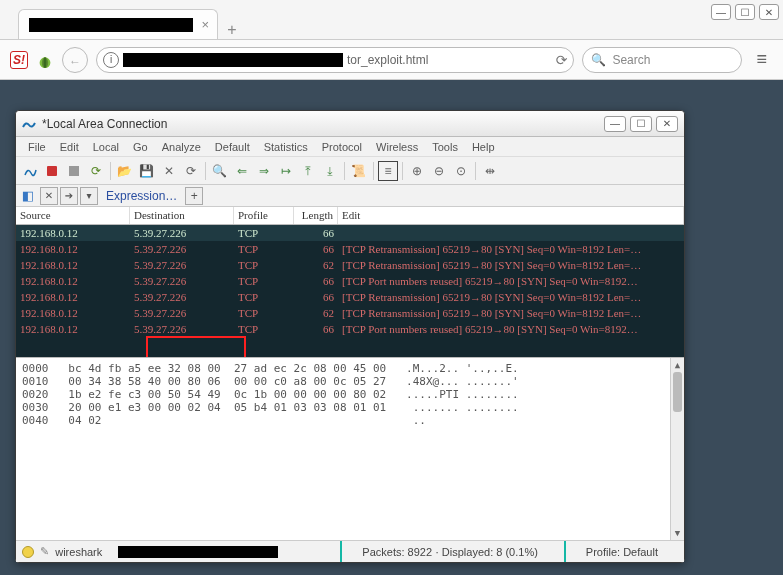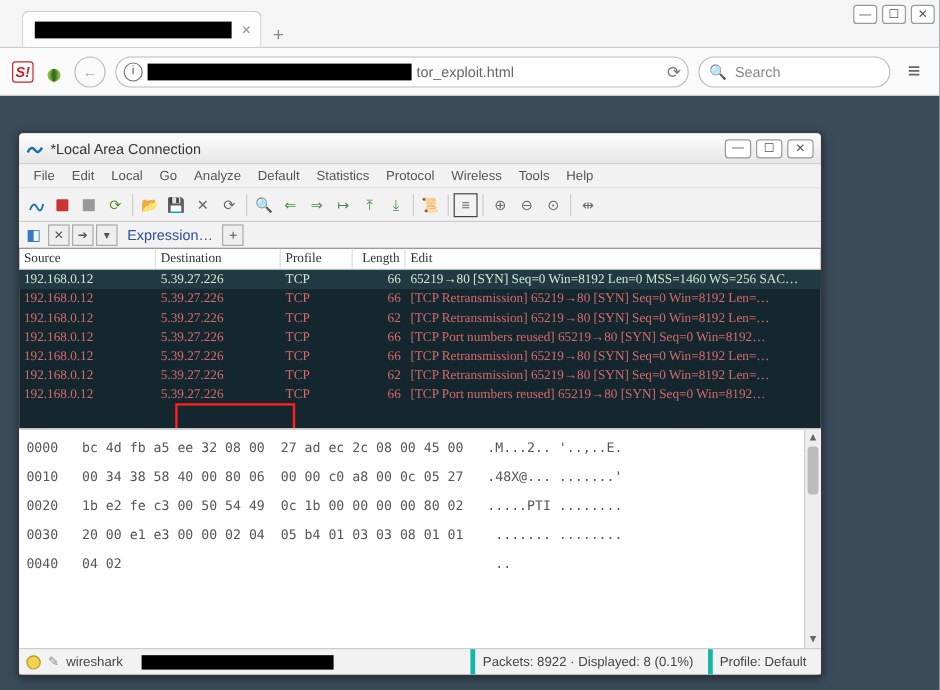--- a/index.html
+++ b/index.html
@@ -213,21 +213,21 @@
   .hexview {
     flex:1;
     background:#fff;
     font-family:"Lucida Console", Consolas, monospace;
     font-size:11px;
     color:#555;
     padding: 4px 6px;
     white-space:pre;
     border-top:1px solid #bbb;
     overflow:hidden;
-    line-height:24px;
+    line-height:13px;
     position:relative;
   }
 
   .scroll-v {
     position:absolute; right:0; top:0; bottom:0; width:14px;
     background:#eee;
     border-left:1px solid #ccc;
   }
   .scroll-thumb {
     position:absolute; left:2px; right:2px; top:2px; height:40px;
@@ -246,21 +246,21 @@
     background:#f2f2f2;
     border-top:1px solid #ccc;
     display:flex; align-items:center;
     padding: 0 6px;
     gap:6px;
     font-size:11px;
     color:#444;
   }
   .statusbar .sicon { width:12px;height:12px;border-radius:50%;background:#f1d24a;border:1px solid #b39a2a;}
   .statusbar .sredact { background:#000; height:12px; width:160px;}
-  .sseg { padding:0 6px; border-left:4px solid #14b8a6; height:100%; display:flex;align-items:center;}
+  .sseg { padding:0 20px; border-left:2px solid #14b8a6; height:100%; display:flex;align-items:center;}
   .sseg:first-of-type{border-left:none;}
   .sfill{flex:1;}
   .slabel { padding-right:10px; }
 
   
   .nsicon { color:#c22; font-weight:bold; font-size:12px; font-style:italic; border:1px solid #c22; background:#fff;border-radius:3px;width:18px;height:18px;display:flex;align-items:center;justify-content:center;}
   .torlogo { width:18px;height:18px; }
   .torlogo svg circle { fill:#7fbf3f; }
 </style>
 </head>
@@ -390,21 +390,20 @@
       <div class="c-proto">Profile</div>
       <div class="c-len">Length</div>
       <div class="c-info">Edit</div>
     </div>
     <div id="plrows">
         <div class="plrow r-sel">
           <div class="c-src">192.168.0.12</div>
           <div class="c-dst">5.39.27.226</div>
           <div class="c-proto">TCP</div>
           <div class="c-len">66</div>
-          <div class="c-info">65219→80 [SYN] Seq=0 Win=8192 Len=0 MSS=1460 WS=256 SAC…</div>
         </div>
         <div class="plrow r-bad">
           <div class="c-src">192.168.0.12</div>
           <div class="c-dst">5.39.27.226</div>
           <div class="c-proto">TCP</div>
           <div class="c-len">66</div>
           <div class="c-info">[TCP Retransmission] 65219→80 [SYN] Seq=0 Win=8192 Len=…</div>
         </div>
         <div class="plrow r-bad">
           <div class="c-src">192.168.0.12</div>

